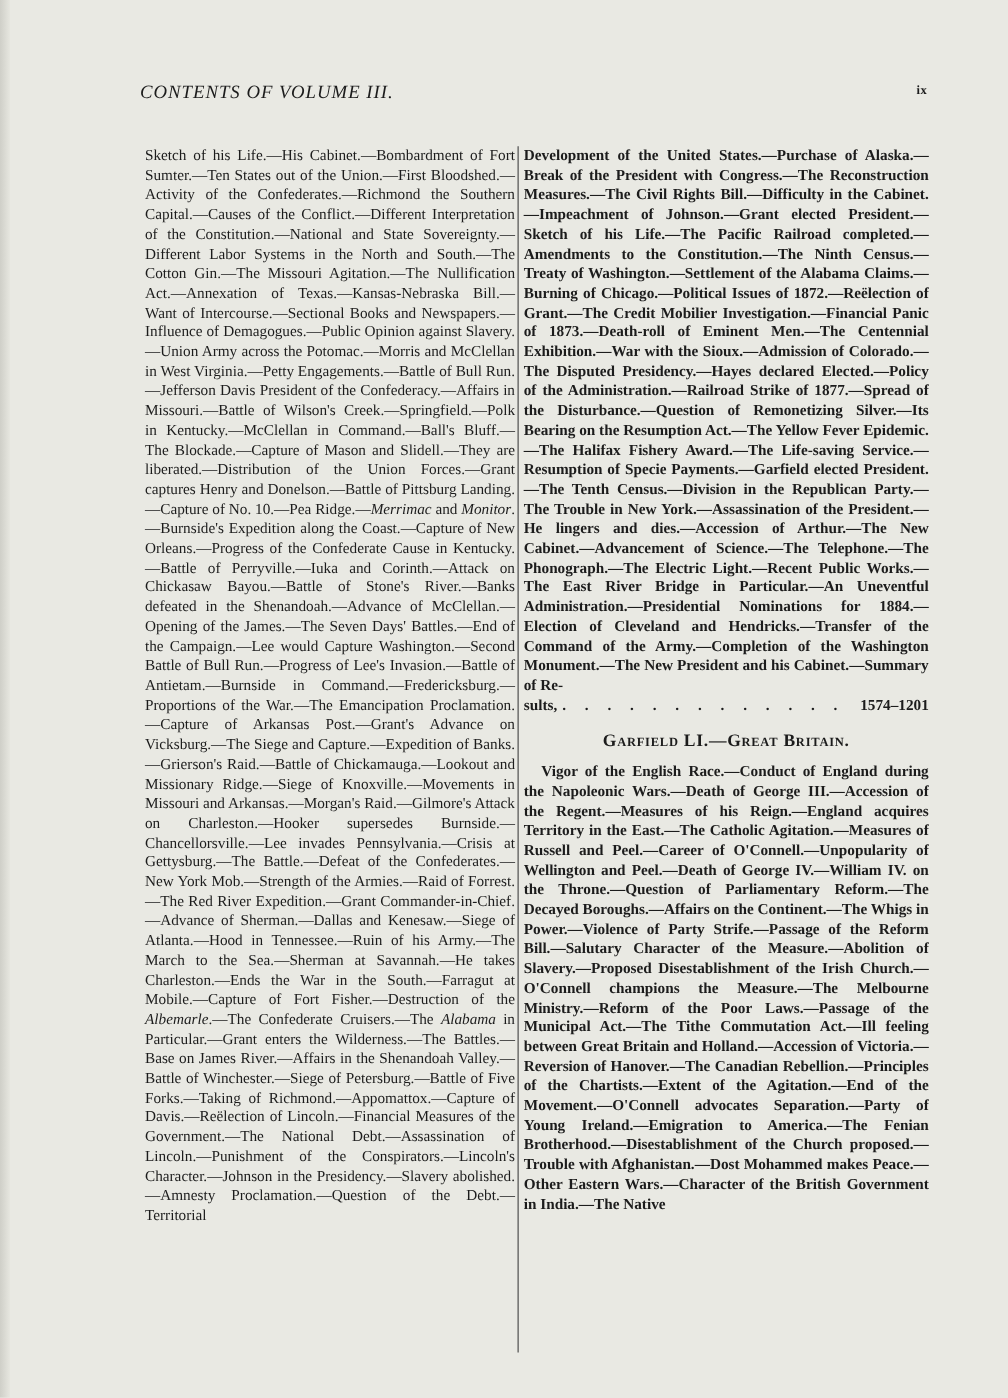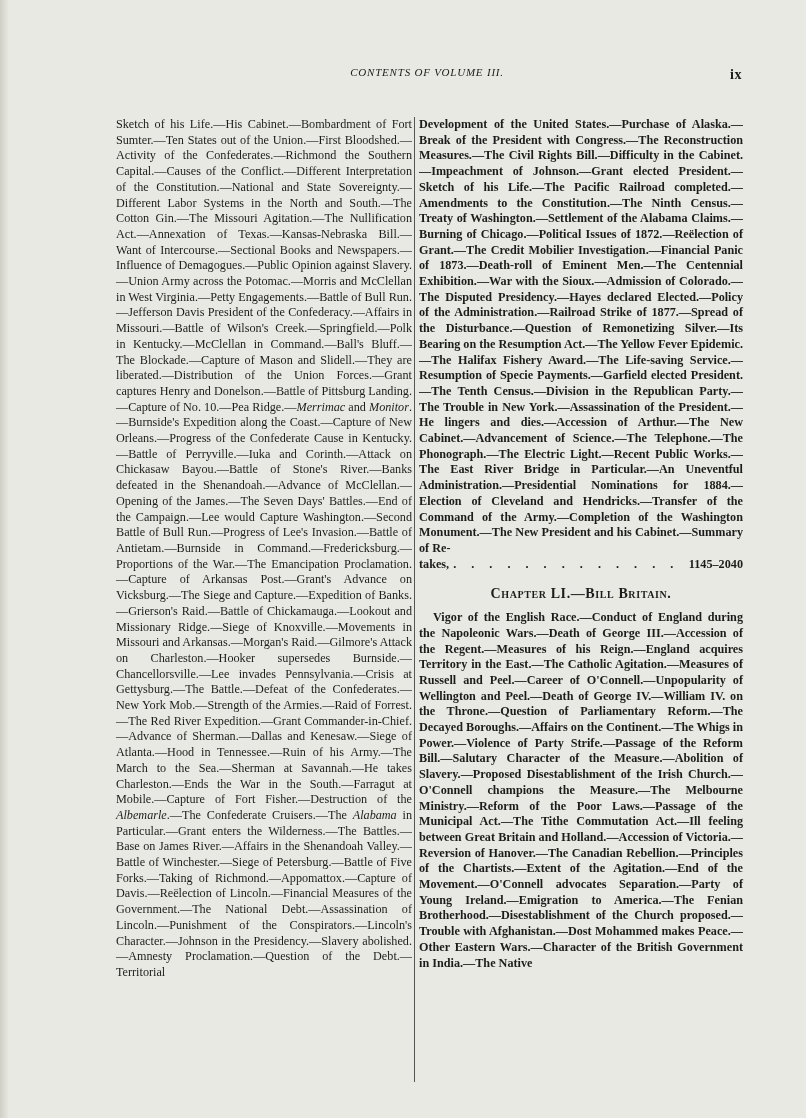--- a/index.html
+++ b/index.html
@@ -11,25 +11,25 @@
       color: #1c1c1c;
     }
     .page-edge {
       position: absolute; left: 0; top: 0; bottom: 0; width: 8px;
       background: linear-gradient(to right, #cfcfc8, #e6e6df);
     }
     .header {
       position: absolute; top: 66px; left: 112px; width: 630px; height: 22px;
     }
     .header-title {
-      position: absolute; left: 0; right: 0; text-align: center;
-      font-style: italic; font-size: 11px; letter-spacing: 0.8px;
+      position: absolute; left: 0; right: 0; text-align: left;
+      font-style: italic; font-size: 15px; letter-spacing: 0.8px;
     }
     .page-number {
-      position: absolute; right: 0; top: 1px; font-size: 14px; font-weight: bold; letter-spacing: 0.5px; text-align: right;
+      position: absolute; right: 0; top: 1px; font-size: 10px; font-weight: bold; letter-spacing: 0.5px; text-align: right;
     }
     .column {
       position: absolute; top: 117px;
       font-size: 12.2px; line-height: 15.7px;
       text-align: justify; hyphens: manual;
     }
     .col-left { left: 116px; width: 296px; }
     .col-right { left: 419px; width: 324px; font-weight: bold; }
     .col-rule {
       position: absolute; left: 414px; top: 117px; width: 1px; height: 965px;
@@ -59,19 +59,19 @@
 
 <div class="column col-left">
   <p class="toc-entry"><span>Sketch of his Life.—His Cabinet.—Bombardment of Fort Sumter.—Ten States out of the Union.—First Bloodshed.—Activity of the Confederates.—Richmond the Southern Capital.—Causes of the Conflict.—Different Interpretation of the Constitution.—National and State Sovereignty.—Different Labor Systems in the North and South.—The Cotton Gin.—The Missouri Agitation.—The Nullification Act.—Annexation of Texas.—Kansas-Nebraska Bill.—Want of Intercourse.—Sectional Books and Newspapers.—Influence of Demagogues.—Public Opinion against Slavery.—Union Army across the Potomac.—Morris and McClellan in West Virginia.—Petty Engagements.—Battle of Bull Run.—Jefferson Davis President of the Confederacy.—Affairs in Missouri.—Battle of Wilson's Creek.—Springfield.—Polk in Kentucky.—McClellan in Command.—Ball's Bluff.—The Blockade.—Capture of Mason and Slidell.—They are liberated.—Distribution of the Union Forces.—Grant captures Henry and Donelson.—Battle of Pittsburg Landing.—Capture of No. 10.—Pea Ridge.—</span><em>Merrimac</em><span> and </span><em>Monitor</em><span>.—Burnside's Expedition along the Coast.—Capture of New Orleans.—Progress of the Confederate Cause in Kentucky.—Battle of Perryville.—Iuka and Corinth.—Attack on Chickasaw Bayou.—Battle of Stone's River.—Banks defeated in the Shenandoah.—Advance of McClellan.—Opening of the James.—The Seven Days' Battles.—End of the Campaign.—Lee would Capture Washington.—Second Battle of Bull Run.—Progress of Lee's Invasion.—Battle of Antietam.—Burnside in Command.—Fredericksburg.—Proportions of the War.—The Emancipation Proclamation.—Capture of Arkansas Post.—Grant's Advance on Vicksburg.—The Siege and Capture.—Expedition of Banks.—Grierson's Raid.—Battle of Chickamauga.—Lookout and Missionary Ridge.—Siege of Knoxville.—Movements in Missouri and Arkansas.—Morgan's Raid.—Gilmore's Attack on Charleston.—Hooker supersedes Burnside.—Chancellorsville.—Lee invades Pennsylvania.—Crisis at Gettysburg.—The Battle.—Defeat of the Confederates.—New York Mob.—Strength of the Armies.—Raid of Forrest.—The Red River Expedition.—Grant Commander-in-Chief.—Advance of Sherman.—Dallas and Kenesaw.—Siege of Atlanta.—Hood in Tennessee.—Ruin of his Army.—The March to the Sea.—Sherman at Savannah.—He takes Charleston.—Ends the War in the South.—Farragut at Mobile.—Capture of Fort Fisher.—Destruction of the </span><em>Albemarle</em><span>.—The Confederate Cruisers.—The </span><em>Alabama</em><span> in Particular.—Grant enters the Wilderness.—The Battles.—Base on James River.—Affairs in the Shenandoah Valley.—Battle of Winchester.—Siege of Petersburg.—Battle of Five Forks.—Taking of Richmond.—Appomattox.—Capture of Davis.—Reëlection of Lincoln.—Financial Measures of the Government.—The National Debt.—Assassination of Lincoln.—Punishment of the Conspirators.—Lincoln's Character.—Johnson in the Presidency.—Slavery abolished.—Amnesty Proclamation.—Question of the Debt.—Territorial</span></p>
 </div>
 
 <div class="col-rule"></div>
 
 <div class="column col-right">
   <p class="toc-entry">Development of the United States.—Purchase of Alaska.—Break of the President with Congress.—The Reconstruction Measures.—The Civil Rights Bill.—Difficulty in the Cabinet.—Impeachment of Johnson.—Grant elected President.—Sketch of his Life.—The Pacific Railroad completed.—Amendments to the Constitution.—The Ninth Census.—Treaty of Washington.—Settlement of the Alabama Claims.—Burning of Chicago.—Political Issues of 1872.—Reëlection of Grant.—The Credit Mobilier Investigation.—Financial Panic of 1873.—Death-roll of Eminent Men.—The Centennial Exhibition.—War with the Sioux.—Admission of Colorado.—The Disputed Presidency.—Hayes declared Elected.—Policy of the Administration.—Railroad Strike of 1877.—Spread of the Disturbance.—Question of Remonetizing Silver.—Its Bearing on the Resumption Act.—The Yellow Fever Epidemic.—The Halifax Fishery Award.—The Life-saving Service.—Resumption of Specie Payments.—Garfield elected President.—The Tenth Census.—Division in the Republican Party.—The Trouble in New York.—Assassination of the President.—He lingers and dies.—Accession of Arthur.—The New Cabinet.—Advancement of Science.—The Telephone.—The Phonograph.—The Electric Light.—Recent Public Works.—The East River Bridge in Particular.—An Uneventful Administration.—Presidential Nominations for 1884.—Election of Cleveland and Hendricks.—Transfer of the Command of the Army.—Completion of the Washington Monument.—The New President and his Cabinet.—Summary of Re-</p>
   <div class="dot-leader-line">
-    <span>takes,</span>
+    <span>sults,</span>
     <span class="dots">. . . . . . . . . . . . . . . . . . . . . . .</span>
-    <span class="page-range">1145–2040</span>
+    <span class="page-range">1574–1201</span>
   </div>
-  <div class="chapter-heading">Chapter LI.—Bill Britain.</div>
+  <div class="chapter-heading">Garfield LI.—Great Britain.</div>
   <p class="chapter-entry">Vigor of the English Race.—Conduct of England during the Napoleonic Wars.—Death of George III.—Accession of the Regent.—Measures of his Reign.—England acquires Territory in the East.—The Catholic Agitation.—Measures of Russell and Peel.—Career of O'Connell.—Unpopularity of Wellington and Peel.—Death of George IV.—William IV. on the Throne.—Question of Parliamentary Reform.—The Decayed Boroughs.—Affairs on the Continent.—The Whigs in Power.—Violence of Party Strife.—Passage of the Reform Bill.—Salutary Character of the Measure.—Abolition of Slavery.—Proposed Disestablishment of the Irish Church.—O'Connell champions the Measure.—The Melbourne Ministry.—Reform of the Poor Laws.—Passage of the Municipal Act.—The Tithe Commutation Act.—Ill feeling between Great Britain and Holland.—Accession of Victoria.—Reversion of Hanover.—The Canadian Rebellion.—Principles of the Chartists.—Extent of the Agitation.—End of the Movement.—O'Connell advocates Separation.—Party of Young Ireland.—Emigration to America.—The Fenian Brotherhood.—Disestablishment of the Church proposed.—Trouble with Afghanistan.—Dost Mohammed makes Peace.—Other Eastern Wars.—Character of the British Government in India.—The Native</p>
 </div>
 
 </body></html>

